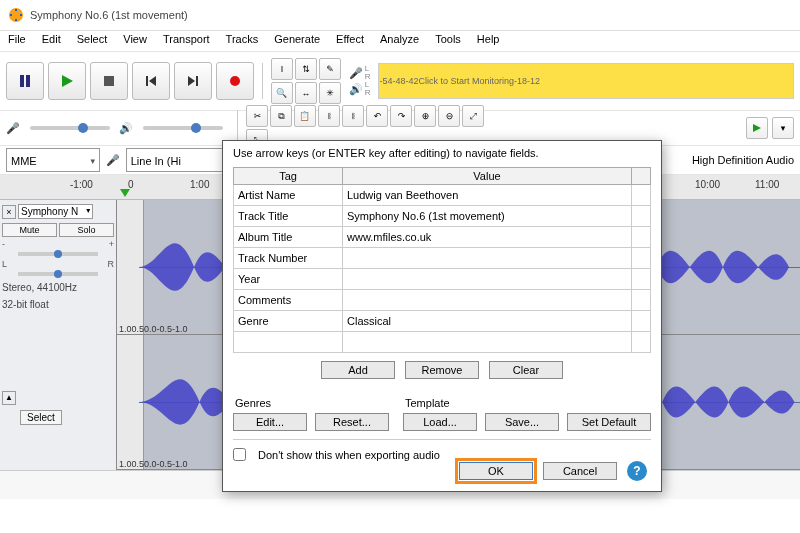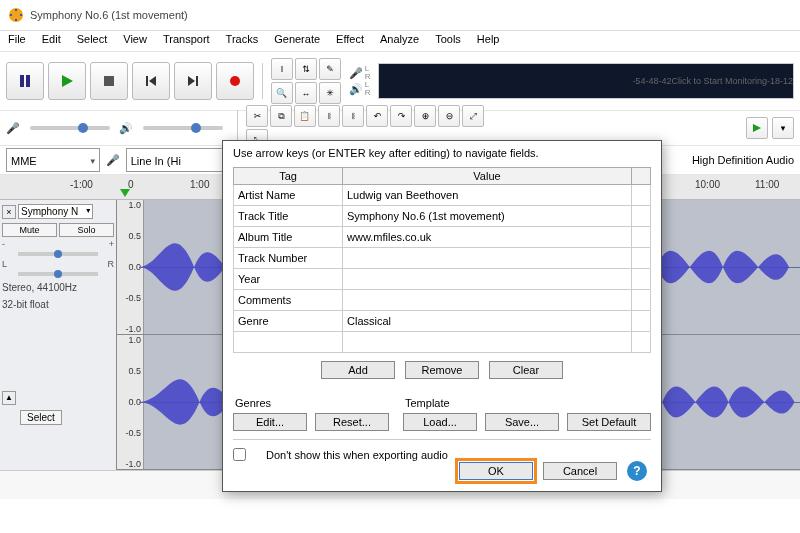--- a/index.html
+++ b/index.html
@@ -7,21 +7,21 @@
   .titlebar .logo{width:16px;height:16px;margin-right:6px}
   .menubar{height:20px;display:flex;align-items:flex-start;padding:0 0;border-bottom:1px solid #e5e5e5}
   .menubar span{padding:2px 8px;cursor:default}
   .toolstrip{height:50px;display:flex;align-items:center;background:#fff;padding:4px 6px;gap:4px;border-bottom:1px solid #e5e5e5}
   .tbtn{width:36px;height:36px;border:1px solid #bbb;border-radius:3px;background:linear-gradient(#fff,#e8e8e8);display:inline-flex;align-items:center;justify-content:center}
   .tbtn.big{width:36px;height:36px}
   .vsep{width:1px;height:36px;background:#ccc;margin:0 4px}
   .smallbtn{width:20px;height:20px;border:1px solid #bbb;border-radius:2px;background:linear-gradient(#fff,#eee);display:inline-flex;align-items:center;justify-content:center;font-size:9px}
   .toolgrid{display:grid;grid-template-columns:repeat(3,22px);grid-auto-rows:22px;gap:2px}
   .miclr{display:flex;flex-direction:column;font-size:8px;color:#888;line-height:1}
-  .meter{flex:1;height:34px;border:1px solid #ccc;background:#0f172a;position:relative;min-width:220px;margin-left:4px;font-size:9px;color:#666;display:flex;align-items:center;justify-content:flex-end}
+  .meter{flex:1;height:34px;border:1px solid #ccc;background:#fde047;position:relative;min-width:220px;margin-left:4px;font-size:9px;color:#666;display:flex;align-items:center;justify-content:flex-start}
   .strip2{height:30px;display:flex;align-items:center;padding:2px 6px;gap:4px;border-bottom:1px solid #e5e5e5;position:relative}
   .slider{width:80px;height:4px;background:#ccc;border-radius:2px;position:relative;margin:0 6px}
   .slider .knob{width:10px;height:10px;border-radius:50%;background:#4a7ac0;position:absolute;top:-3px;left:60%}
   .edittools{display:flex;gap:2px;flex-wrap:wrap;width:250px}
   .devicebar{height:24px;display:flex;align-items:center;padding:2px 6px;gap:6px;border-bottom:1px solid #e5e5e5;font-size:11px}
   .combo{border:1px solid #999;background:#fff;padding:3px 18px 1px 4px;height:18px;display:inline-flex;align-items:center;position:relative;min-width:70px}
   .combo::after{content:"▾";position:absolute;right:4px;font-size:9px;color:#555}
   .timeline{height:24px;background:#e9e9e9;border-bottom:1px solid #bbb;position:relative;display:flex;align-items:flex-end;padding-left:120px}
   .timeline .tick{position:absolute;top:4px;font-size:10px;color:#333}
   .timeline .cursor{position:absolute;left:120px;top:14px;width:0;height:0;border-left:5px solid transparent;border-right:5px solid transparent;border-top:8px solid #2a2}
@@ -31,21 +31,21 @@
   .trackhead .trname::after{content:"▾";position:absolute;right:2px;font-size:8px}
   .mutesolo{display:flex;gap:2px;margin:2px 0}
   .mutesolo button{flex:1;font-size:9px;border:1px solid #999;background:#f5f5f5;padding:1px 0}
   .panrow{display:flex;justify-content:space-between;font-size:9px;color:#555;margin-top:2px}
   .tslider{width:80px;height:4px;background:#ccc;margin:3px auto;position:relative}
   .tslider .k{width:8px;height:8px;border-radius:50%;background:#4a7ac0;position:absolute;top:-2px;left:45%}
   .trackhead .info{color:#444;margin-top:6px}
   .trackhead .select{border:1px solid #999;background:#f5f5f5;padding:1px 6px;margin-top:40px;display:inline-block}
   .waves{flex:1;display:flex;flex-direction:column}
   .wavech{flex:1;position:relative;background:#bcc1cb;border-bottom:1px solid #888}
-  .vruler{position:absolute;left:0;top:0;bottom:0;width:22px;background:#e9e9e9;border-right:1px solid #999;font-size:9px;color:#333;display:flex;flex-direction:column;justify-content:space-between;align-items:flex-end;padding:0 2px}
+  .vruler{position:absolute;left:0;top:0;bottom:0;width:22px;background:#e9e9e9;border-right:1px solid #999;font-size:9px;color:#333;display:flex;flex-direction:row;justify-content:space-between;align-items:flex-end;padding:0 2px}
   .wave svg{position:absolute;left:22px;right:0;top:0;bottom:0;width:calc(100% - 22px);height:100%}
   .wave .mid{position:absolute;left:22px;right:0;top:50%;height:1px;background:#5b6aa0}
   .status{height:28px;border-top:1px solid #ccc;background:#f7f7f7;display:flex;align-items:center;padding:0 8px;gap:8px;font-size:11px}
 
   
   .overlay{position:absolute;left:222px;top:140px;width:438px;background:#fff;border:1px solid #555;box-shadow:2px 3px 12px rgba(0,0,0,0.35);z-index:10;font-size:12px}
   .dlg-title{height:28px;display:flex;align-items:center;justify-content:space-between;padding:0 8px;font-size:12px}
   .dlg-title .x{width:24px;height:24px;display:flex;align-items:center;justify-content:center;font-size:14px}
   .dlg-body{padding:2px 10px 10px 10px}
   .dlg-body p{margin:4px 0 8px 0;font-size:11px}
@@ -56,21 +56,21 @@
   .btnrow{display:flex;justify-content:center;gap:10px;margin:8px 0}
   .btn{border:1px solid #888;background:#e9e9e9;padding:2px 0;width:72px;text-align:center;font-size:11px}
   .groups{display:flex;margin-top:16px}
   .group{flex:1}
   .group .glabel{margin:2px 0 4px 2px;font-size:11px}
   .group .grow{display:flex;gap:8px}
   .sep{height:1px;background:#ccc;margin:8px 0}
   .dlg-foot{display:flex;align-items:center;justify-content:flex-end;gap:10px;padding-right:4px}
   .dlg-foot .btn.ok{border:1px solid #3a78c8;outline:3px solid #f58a1f;outline-offset:1px}
   .help{width:20px;height:20px;border-radius:50%;background:#2a8acb;color:#fff;display:flex;align-items:center;justify-content:center;font-weight:bold;font-size:12px}
-  .chk{display:flex;align-items:center;gap:20px;font-size:11px;margin-top:6px}
+  .chk{display:flex;align-items:center;gap:12px;font-size:11px;margin-top:6px}
   .chk input{margin:0}
 </style>
 </head>
 <body>
 
 <div class="titlebar">
   <svg class="logo" viewBox="0 0 16 16">
       <circle cx="8" cy="8" r="7" fill="#f7a11b"></circle>
       <path d="M2 8h2M12 8h2M8 2v2M8 12v2" stroke="#1466c4" stroke-width="2"></path>
     </svg>

